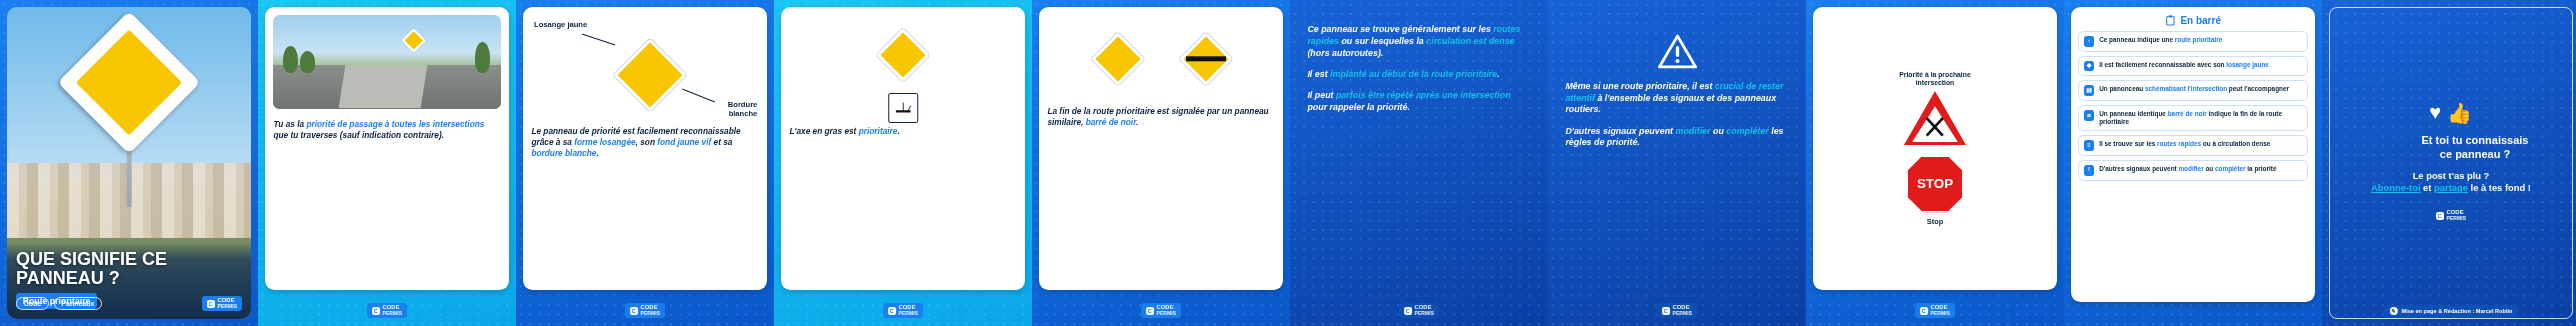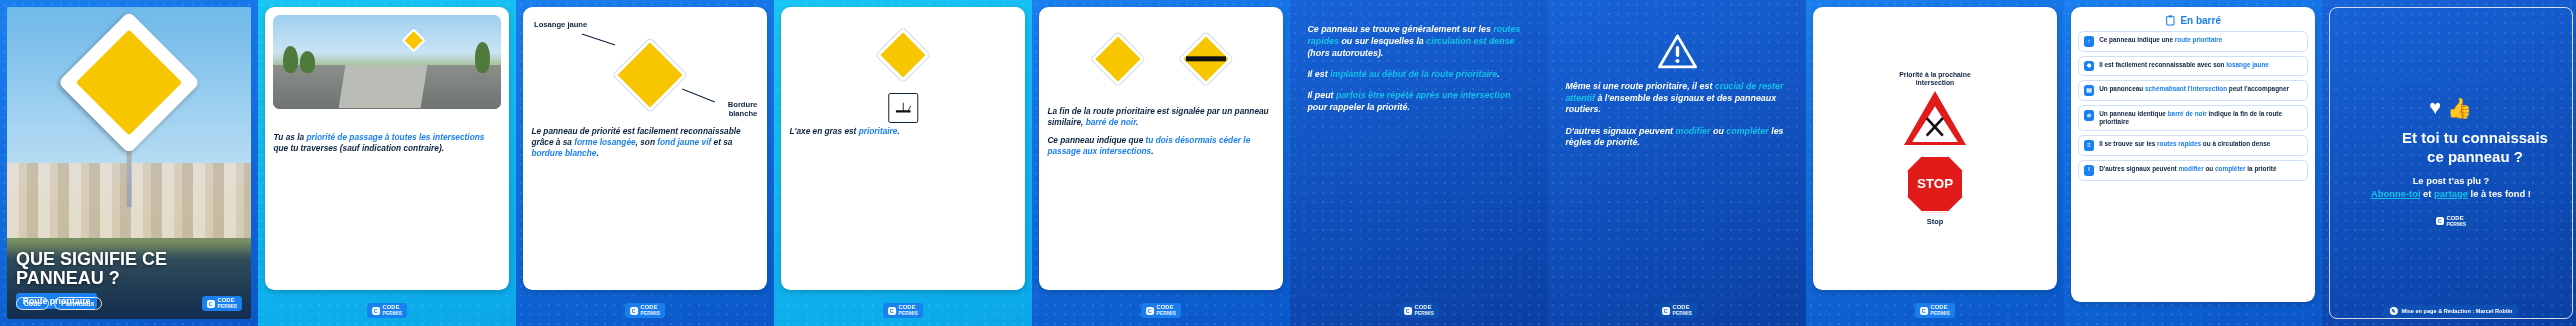--- a/index.html
+++ b/index.html
@@ -52,21 +52,21 @@
   }
   .txt.big { font-size: 8.9px; }
   .txt.white { color:#fff; }
   .b-blue { color:#1a7ff0; }
   .b-cyan { color:#13c2e8; }
   u.uline { }
 
   
   .cover-inner{
     position:absolute; inset:6.7px;
-    border-radius:2px;
+    border-radius:10px;
     overflow:hidden;
     background: linear-gradient(#7fc4ee 0%, #9fd6f2 38%, #cfe4d0 52%, #b7cf9f 70%, #8fae72 100%);
   }
   .cover-sky{ position:absolute; left:0; right:0; top:0; height:56%; background:linear-gradient(#6fb9ea,#bfe0f4); }
   .cover-road{
     position:absolute; left:0; right:0; bottom:0; height:46%;
     background: linear-gradient(#7a8f63 0%, #6e8459 35%, #5e7a4b 100%);
   }
   .cover-houses{
     position:absolute; left:0; right:0; bottom:26%; height:24%;
@@ -237,21 +237,21 @@
   }
 
   
   .final{
     position:absolute; inset:6.7px; border:1.7px solid rgba(255,255,255,.8);
     border-radius:8px; display:flex; flex-direction:column; align-items:center;
     justify-content:center; gap:8px; padding:10.7px; text-align:center;
   }
   .hearts{ display:flex; gap:6.7px; }
   .heart{ font-size:20px; color:#fff; }
-  .final-q{ font-size:15px; font-weight:800; color:#fff; line-height:1.3;margin-left:48px; }
+  .final-q{ font-size:11px; font-weight:800; color:#fff; line-height:1.3;margin-left:48px; }
   .final-cta{ font-size:9.4px; font-weight:800; color:#fff; line-height:1.35; }
   .credit{
     position:absolute; left:50%; bottom:8px; transform:translateX(-50%);
     display:flex; align-items:center; gap:4px;
     background:#0d4fb3; color:#fff; border-radius:9.4px; padding:2.7px 6.7px;
     font-size:5.6px; font-weight:700; white-space:nowrap;
   }
   .credit .dot{ width:8px;height:8px;border-radius:50%;background:#fff;color:#0d4fb3;
     display:flex;align-items:center;justify-content:center;font-size:5.4px;font-weight:900;}
 </style>
@@ -296,21 +296,21 @@
   <section class="slide bg-cyan dots">
     <div class="card" style="height:283px">
       <div class="photo">
         <div class="road"></div>
           <div class="roadline"></div>
         <div class="tree" style="left:9.4px"></div>
         <div class="tree" style="left:27px;height:21.5px"></div>
         <div class="tree" style="right:10.7px;height:31px"></div>
         <div class="sgn"></div>
       </div>
-      <p class="txt" style="margin-top:23px">
+      <p class="txt" style="margin-top:10px">
         <span>Tu as la </span><span class="b-blue">priorité de passage à toutes les intersections</span><span> que tu traverses (sauf indication contraire).</span>
       </p>
     </div>
     <div class="foot-logo">
       <span class="logo">
           <span class="lmark">C</span>
       <span class="ltxt">
             <b>CODE</b>
             <span>PERMIS</span>
           </span>
@@ -370,23 +370,20 @@
   </section>
 
   <section class="slide bg-blue dots">
     <div class="card" style="height:283px">
       <div class="diagram" style="height:81px">
         <div class="dmd" style="left:31%;top:50%"></div>
         <div class="dmd barred" style="left:70%;top:50%"></div>
       </div>
       <p class="txt">
         <span>La fin de la route prioritaire est signalée par un panneau similaire, </span><span class="b-blue">barré de noir</span><span>.</span>
-      </p>
-      <p class="txt" style="margin-top:6.7px">
-        <span>Ce panneau indique que </span><span class="b-blue">tu dois désormais céder le passage aux intersections</span><span>.</span>
       </p>
     </div>
     <div class="foot-logo">
       <span class="logo">
           <span class="lmark">C</span>
       <span class="ltxt">
             <b>CODE</b>
             <span>PERMIS</span>
           </span>
         </span>

